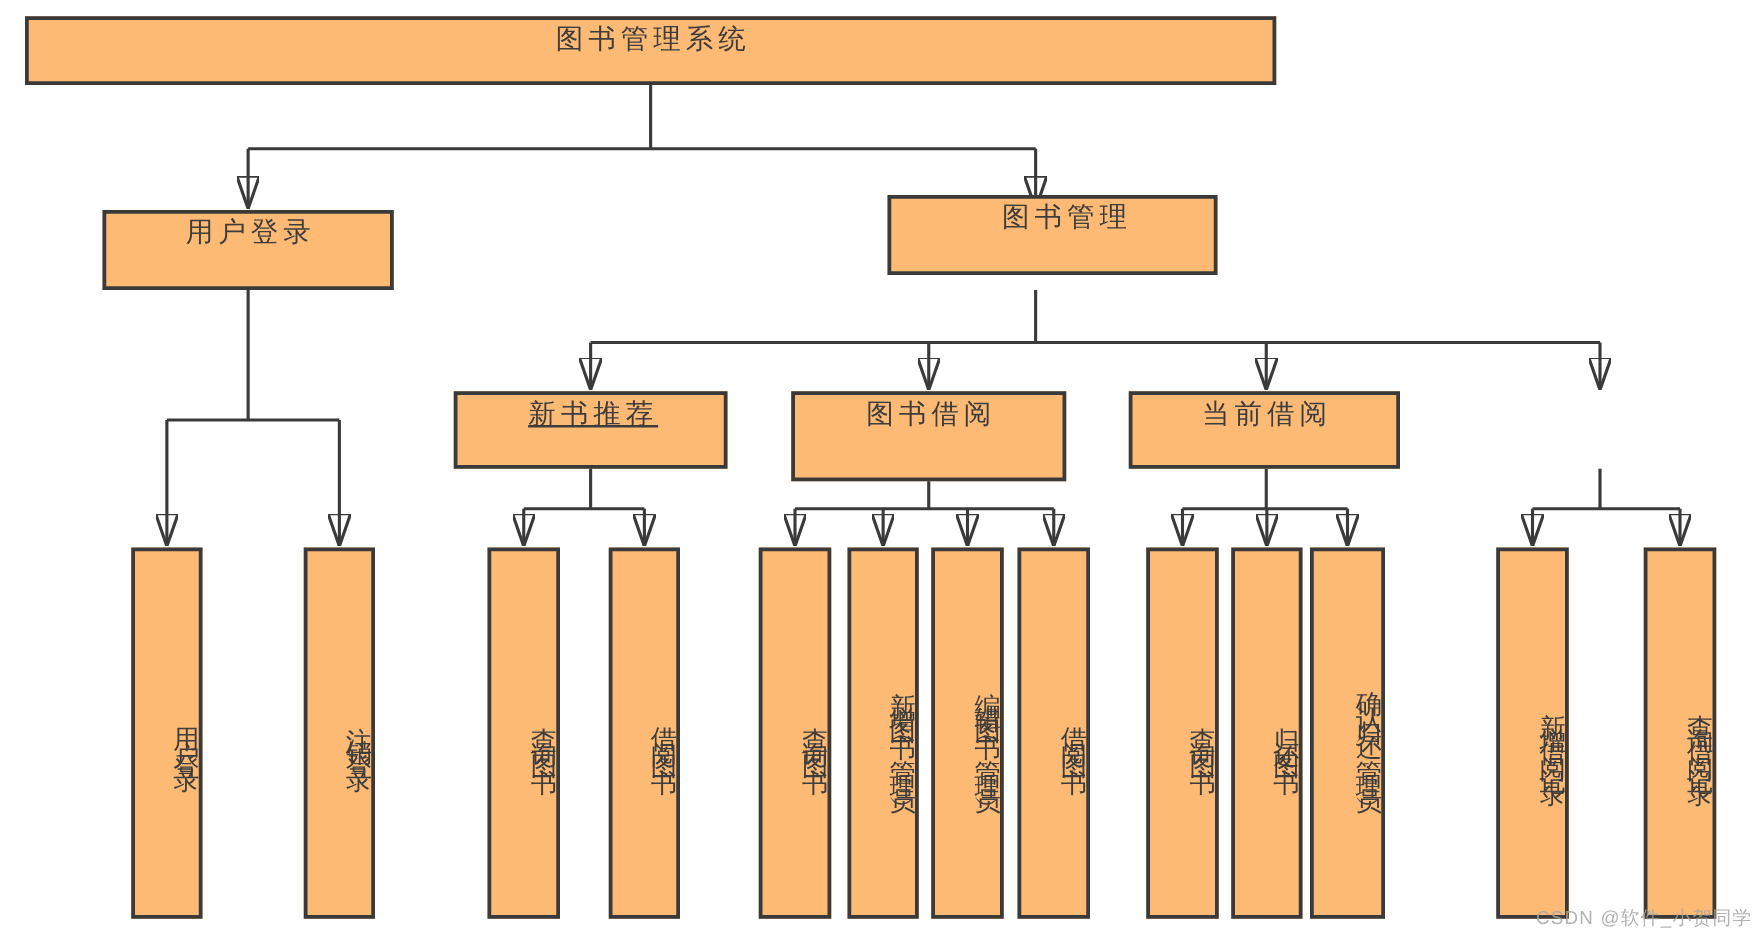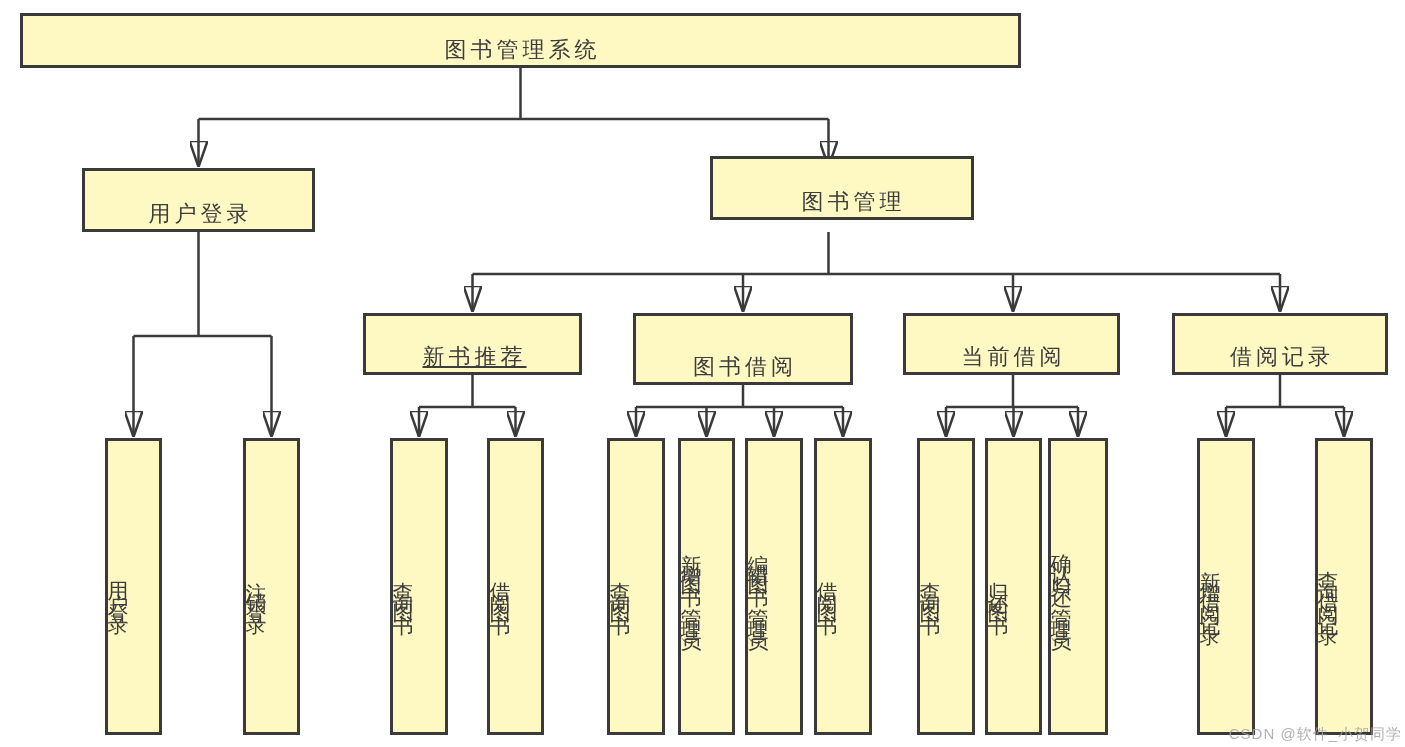--- a/index.html
+++ b/index.html
@@ -18,24 +18,24 @@
     z-index: 1;
   }
   .connectors path, .connectors line {
     stroke: #3a3a3a;
     stroke-width: 2.5;
     fill: none;
   }
   .box {
     position: absolute;
     box-sizing: border-box;
-    background: #fef9c3;
+    background: #fdba74;
     border: 3px solid #3a3a3a;
     display: flex;
-    align-items: flex-end;
+    align-items: flex-start;
     justify-content: center;
     color: #3d3d3d;
     z-index: 2;
   }
   .h { font-size: 22px; letter-spacing: 4px; text-indent: 4px; white-space: nowrap; }
   .v {
     writing-mode: vertical-rl;
     text-orientation: mixed;
     font-size: 21px;
     letter-spacing: 11px;
@@ -152,23 +152,20 @@
 
   <div id="newbook" class="box h">
     <span class="lbl">新书推荐</span>
   </div>
   <div id="borrow" class="box h">
     <span class="lbl">图书借阅</span>
   </div>
   <div id="current" class="box h">
     <span class="lbl">当前借阅</span>
   </div>
-  <div id="records" class="box h">
-    <span class="lbl">借阅记录</span>
-  </div>
 
   <div id="login-user" class="box v leaf">
     <span class="lbl">用户登录</span>
   </div>
   <div id="login-logout" class="box v leaf">
     <span class="lbl">注销登录</span>
   </div>
 
   <div id="nb-query" class="box v leaf">
     <span class="lbl">查询图书</span>

